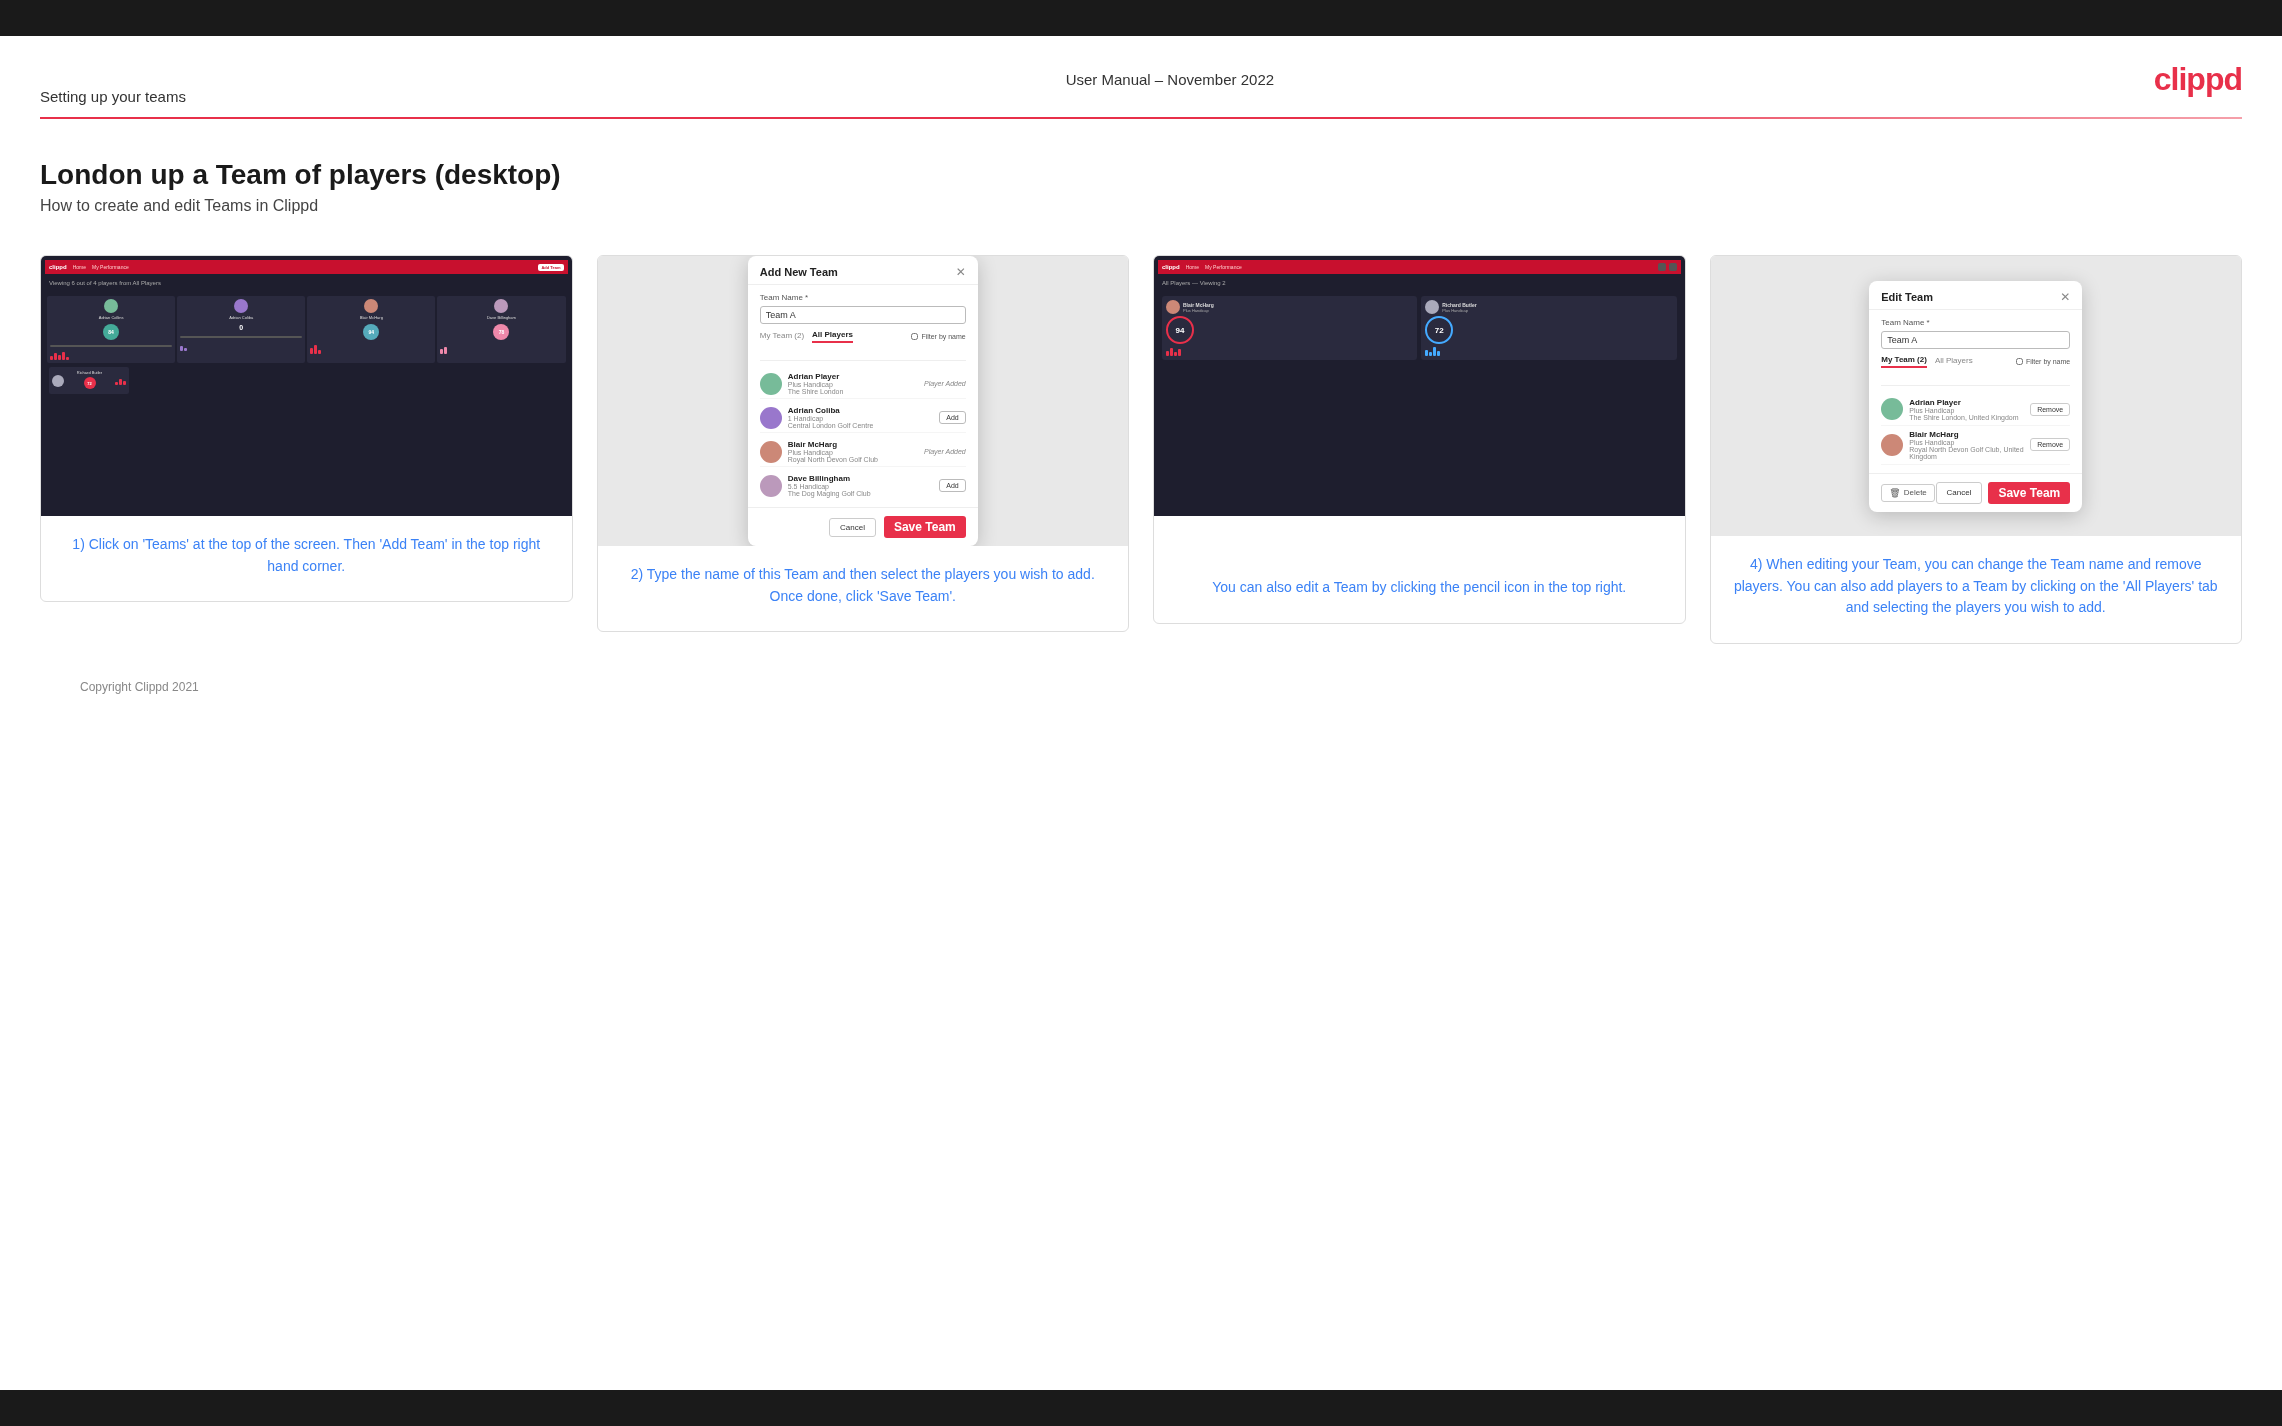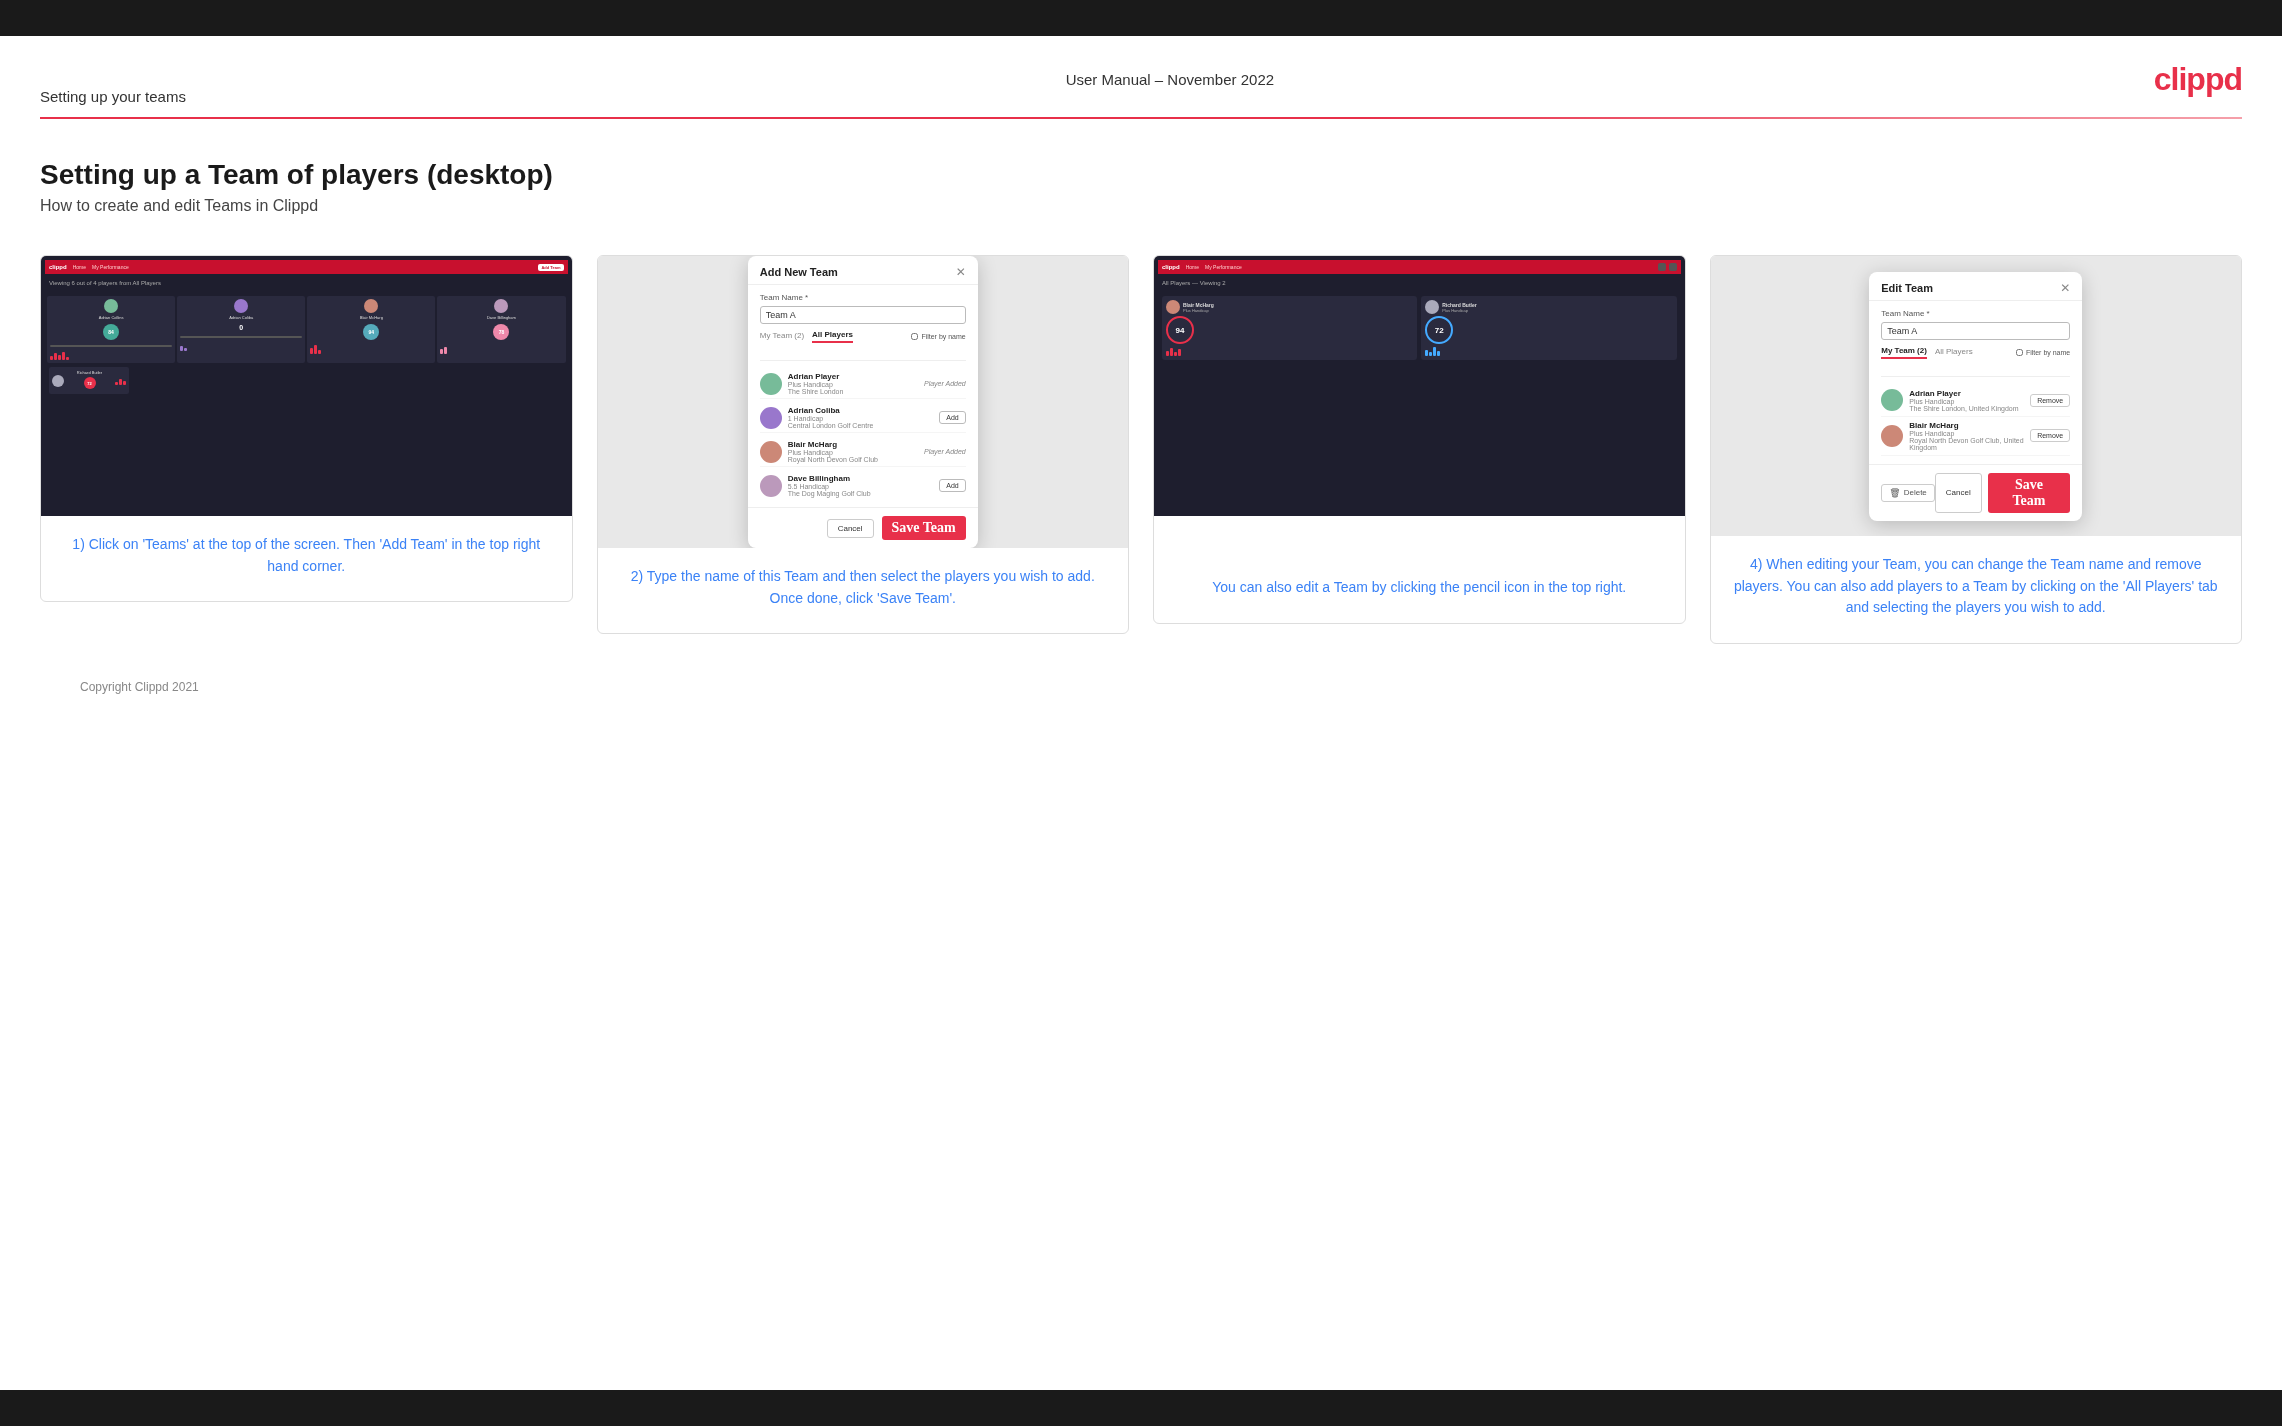--- a/index.html
+++ b/index.html
@@ -345,26 +345,25 @@
       border-radius: 3px;
       font-size: 8px;
       padding: 4px 10px;
       color: #333;
       cursor: pointer;
     }
     .mock-save-btn {
       background: #e8304a;
       border: none;
       border-radius: 3px;
-      font-size: 14px;
+      font-size: 12px;
       padding: 4px 10px;
       color: #fff;
       cursor: pointer;
       font-weight: bold;
-      font-family: Liberation Serif, serif;
     }
     .mock-team-players {
       display: grid;
       grid-template-columns: 1fr 1fr;
       gap: 4px;
       padding: 4px;
     }
     .mock-team-player-card {
       background: #2a2a3e;
       border-radius: 3px;
@@ -461,21 +460,21 @@
 
 <div class="header">
   <div class="header-left">Setting up your teams</div>
   <div class="header-center">User Manual – November 2022</div>
   <div class="logo">clippd</div>
 </div>
 
 <div class="header-divider"></div>
 
 <div class="main">
-  <div class="page-title">Setting up a Team of players (desktop)</div>
+  <div class="page-title">London up a Team of players (desktop)</div>
   <div class="page-subtitle">How to create and edit Teams in Clippd</div>
 
   <div class="cards-row">
 
     <div class="card">
       <div class="card-screenshot">
         <div class="mock-dashboard" style="width:100%; height:260px;">
           <div class="mock-nav">
             <span class="mock-nav-logo">clippd</span>
             <span class="mock-nav-item">Home</span>

